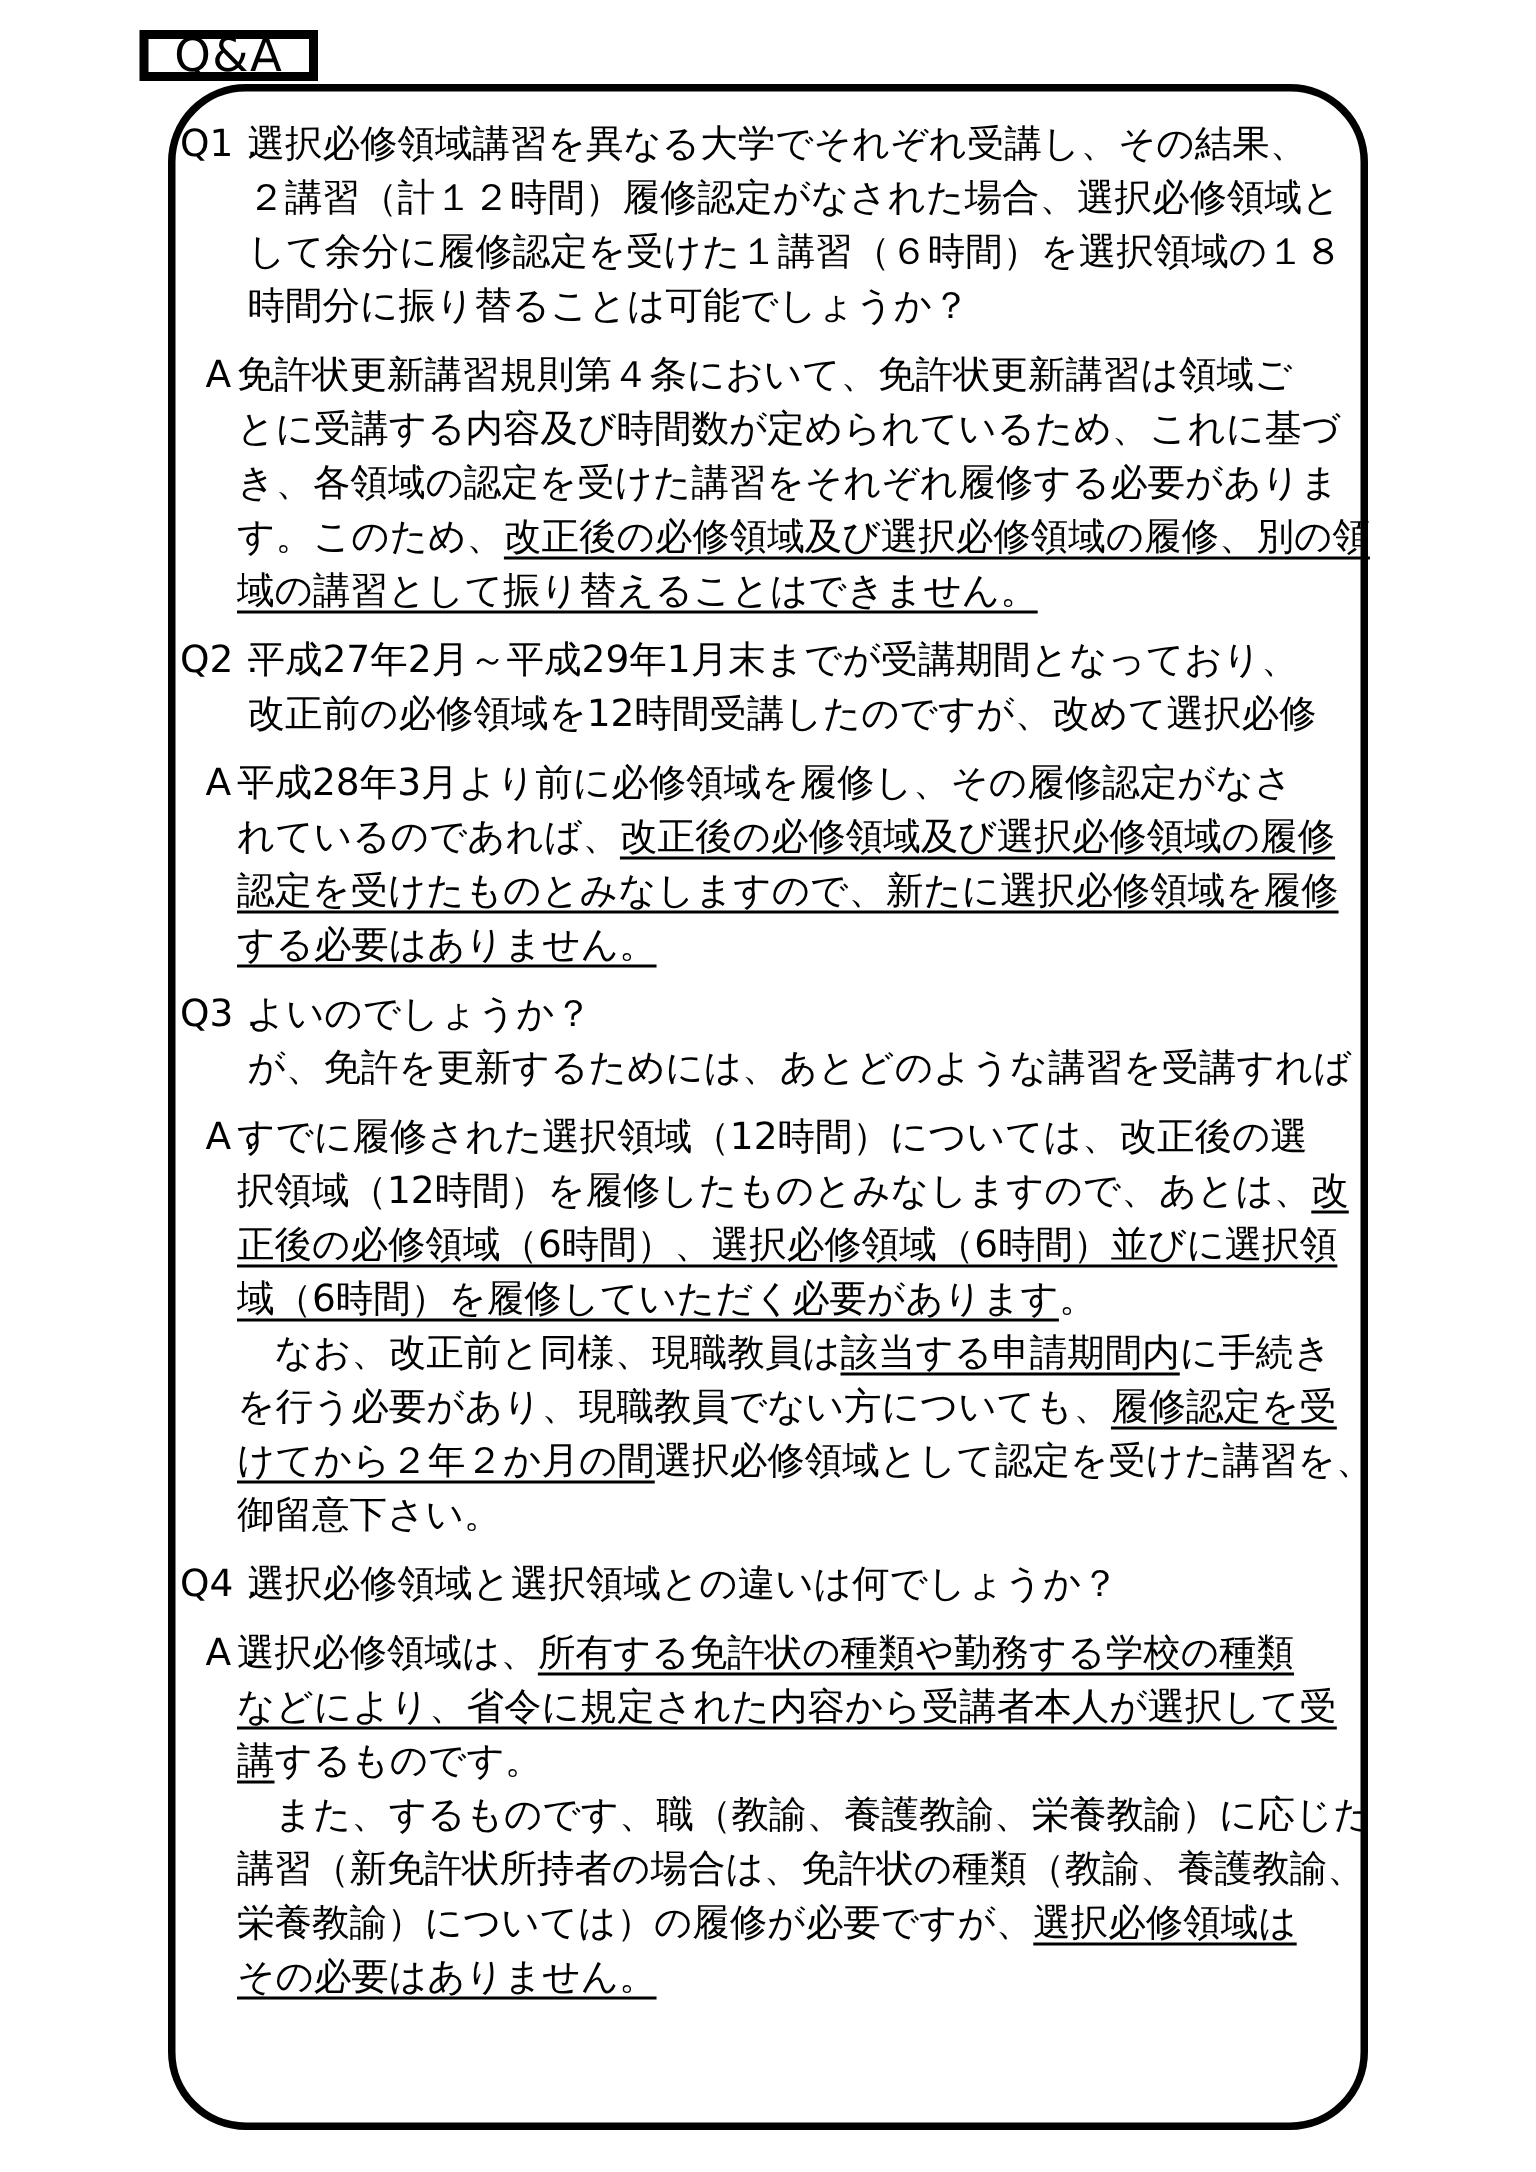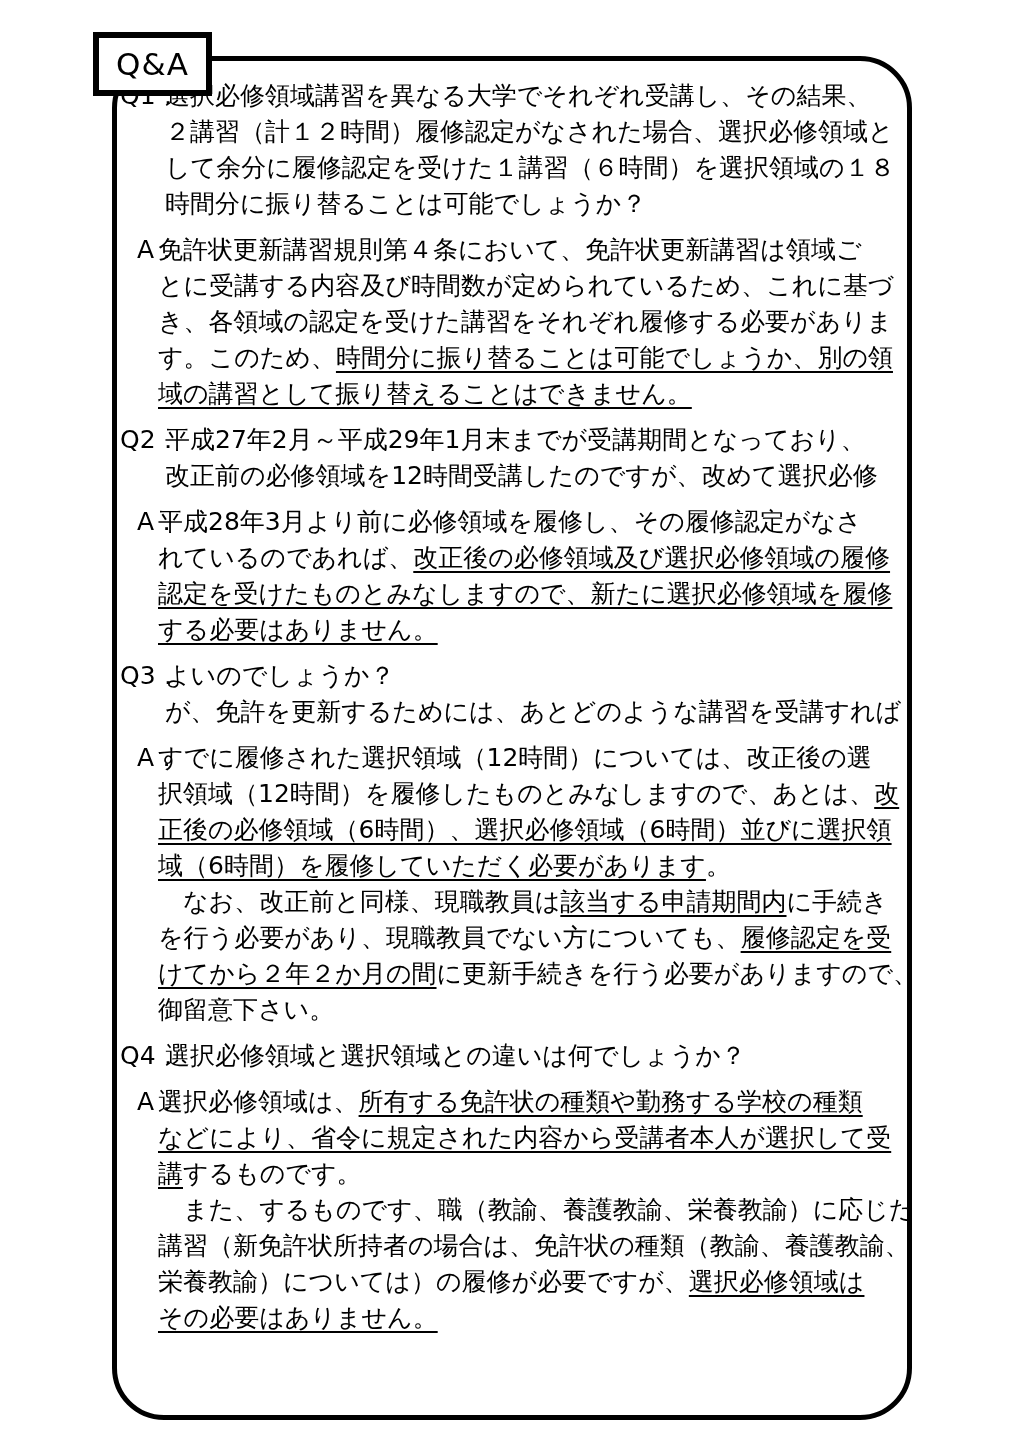--- a/index.html
+++ b/index.html
@@ -16,22 +16,22 @@
     left:112px; top:56px;
     width:800px; height:1364px;
     border:5px solid #000000;
     border-radius:52px;
     box-sizing:border-box;
     background:#ffffff;
     z-index:1;
   }
   .qa-title-box {
     position:absolute;
-    left:93px; top:32px;
-    width:119px; height:64px;
+    left:93px; top:20px;
+    width:119px; height:34px;
     border:6px solid #000000;
     box-sizing:border-box;
     background:#ffffff;
     display:flex; align-items:center; justify-content:center;
     font-size:31px;
     letter-spacing:1px;
     z-index:3;
   }
   .qa-content {
     position:absolute;
@@ -74,21 +74,21 @@
       <div class="line"><span>選択必修領域講習を異なる大学でそれぞれ受講し、その結果、</span></div>
       <div class="line"><span>２講習（計１２時間）履修認定がなされた場合、選択必修領域と</span></div>
       <div class="line"><span>して余分に履修認定を受けた１講習（６時間）を選択領域の１８</span></div>
       <div class="line"><span>時間分に振り替ることは可能でしょうか？</span></div>
     </div>
     <div class="block a">
       <span class="blabel">A．</span>
       <div class="line"><span>免許状更新講習規則第４条において、免許状更新講習は領域ご</span></div>
       <div class="line"><span>とに受講する内容及び時間数が定められているため、これに基づ</span></div>
       <div class="line"><span>き、各領域の認定を受けた講習をそれぞれ履修する必要がありま</span></div>
-      <div class="line"><span>す。このため、</span><span class="u">時間分に振り替ることは可能でしょうか、別の領</span></div>
+      <div class="line"><span>す。このため、</span><span class="u">改正後の必修領域及び選択必修領域の履修、別の領</span></div>
       <div class="line"><span class="u">域の講習として振り替えることはできません。</span></div>
     </div>
     <div class="block q">
       <span class="blabel">Q2．</span>
       <div class="line"><span>平成27年2月～平成29年1月末までが受講期間となっており、</span></div>
       <div class="line"><span>改正前の必修領域を12時間受講したのですが、改めて選択必修</span></div>
     </div>
     <div class="block a">
       <span class="blabel">A．</span>
       <div class="line"><span>平成28年3月より前に必修領域を履修し、その履修認定がなさ</span></div>
@@ -102,21 +102,21 @@
       <div class="line"><span>が、免許を更新するためには、あとどのような講習を受講すれば</span></div>
     </div>
     <div class="block a">
       <span class="blabel">A．</span>
       <div class="line"><span>すでに履修された選択領域（12時間）については、改正後の選</span></div>
       <div class="line"><span>択領域（12時間）を履修したものとみなしますので、あとは、</span><span class="u">改</span></div>
       <div class="line"><span class="u">正後の必修領域（6時間）、選択必修領域（6時間）並びに選択領</span></div>
       <div class="line"><span class="u">域（6時間）を履修していただく必要があります</span><span>。</span></div>
       <div class="line"><span>　なお、改正前と同様、現職教員は</span><span class="u">該当する申請期間内</span><span>に手続き</span></div>
       <div class="line"><span>を行う必要があり、現職教員でない方についても、</span><span class="u">履修認定を受</span></div>
-      <div class="line"><span class="u">けてから２年２か月の間</span><span>に更新手続きを行う必要がありますので、</span></div>
+      <div class="line"><span class="u">けてから２年２か月の間</span><span>選択必修領域として認定を受けた講習を、</span></div>
       <div class="line"><span>御留意下さい。</span></div>
     </div>
     <div class="block q">
       <span class="blabel">Q4．</span>
       <div class="line"><span>選択必修領域と選択領域との違いは何でしょうか？</span></div>
     </div>
     <div class="block a">
       <span class="blabel">A．</span>
       <div class="line"><span>選択必修領域は、</span><span class="u">所有する免許状の種類や勤務する学校の種類</span></div>
       <div class="line"><span class="u">などにより、省令に規定された内容から受講者本人が選択して受</span></div>

